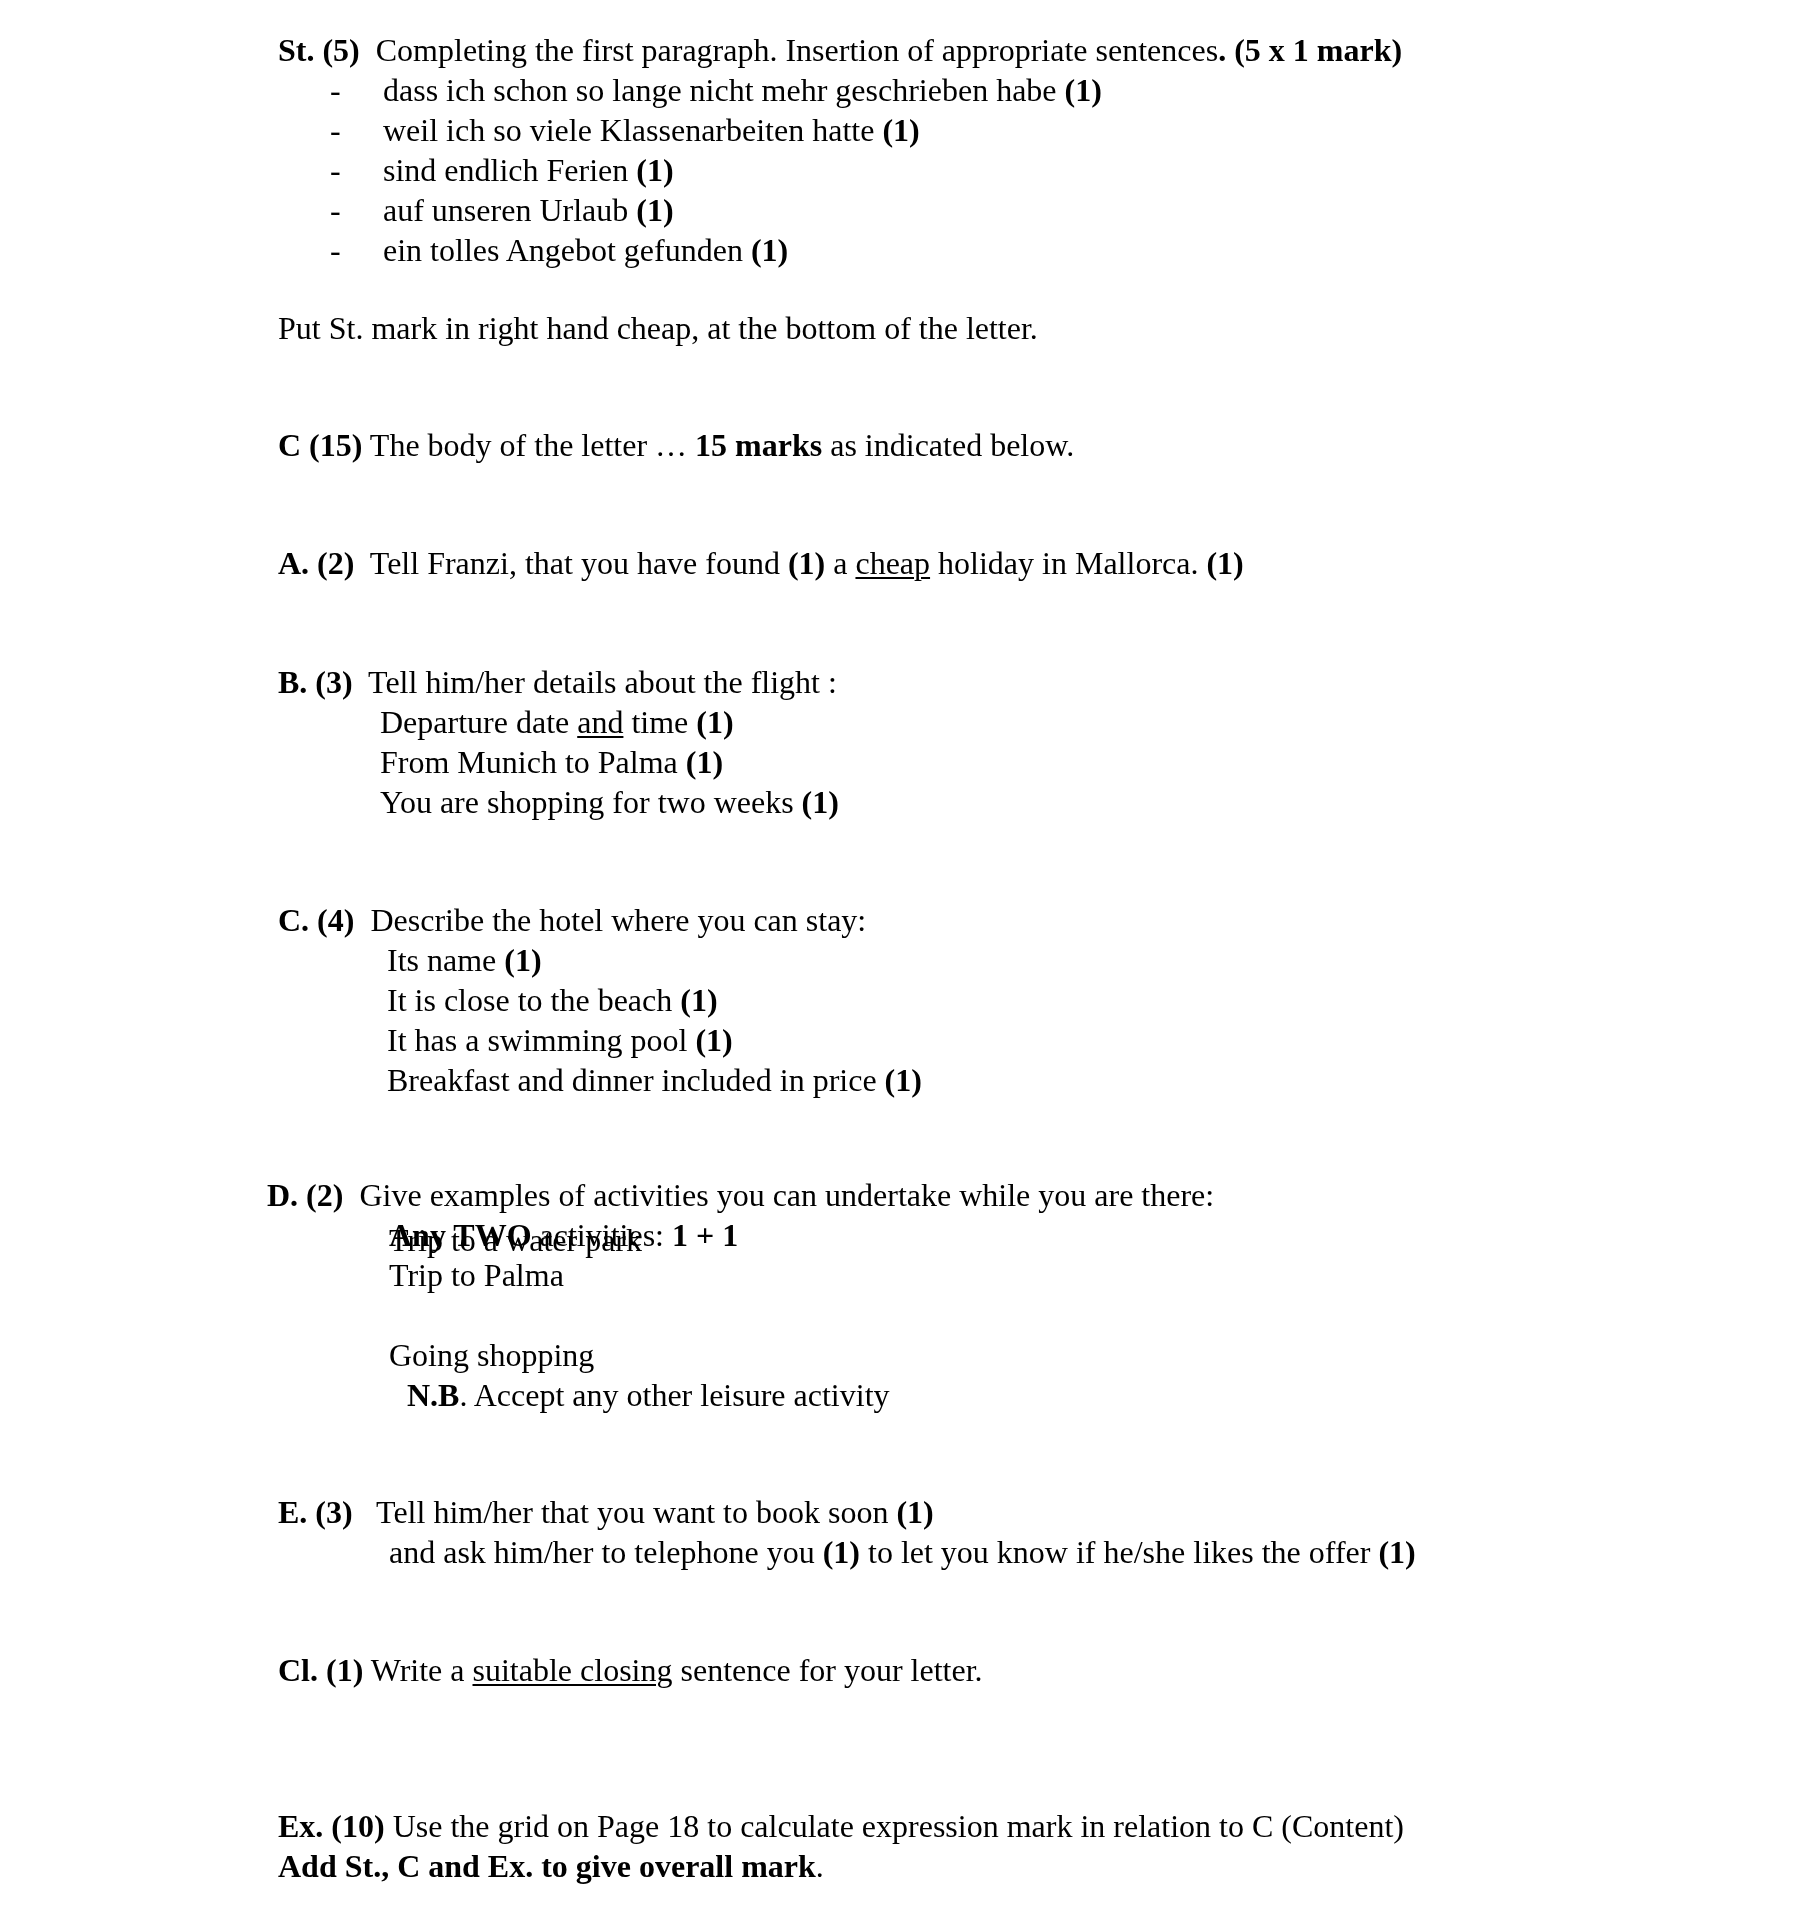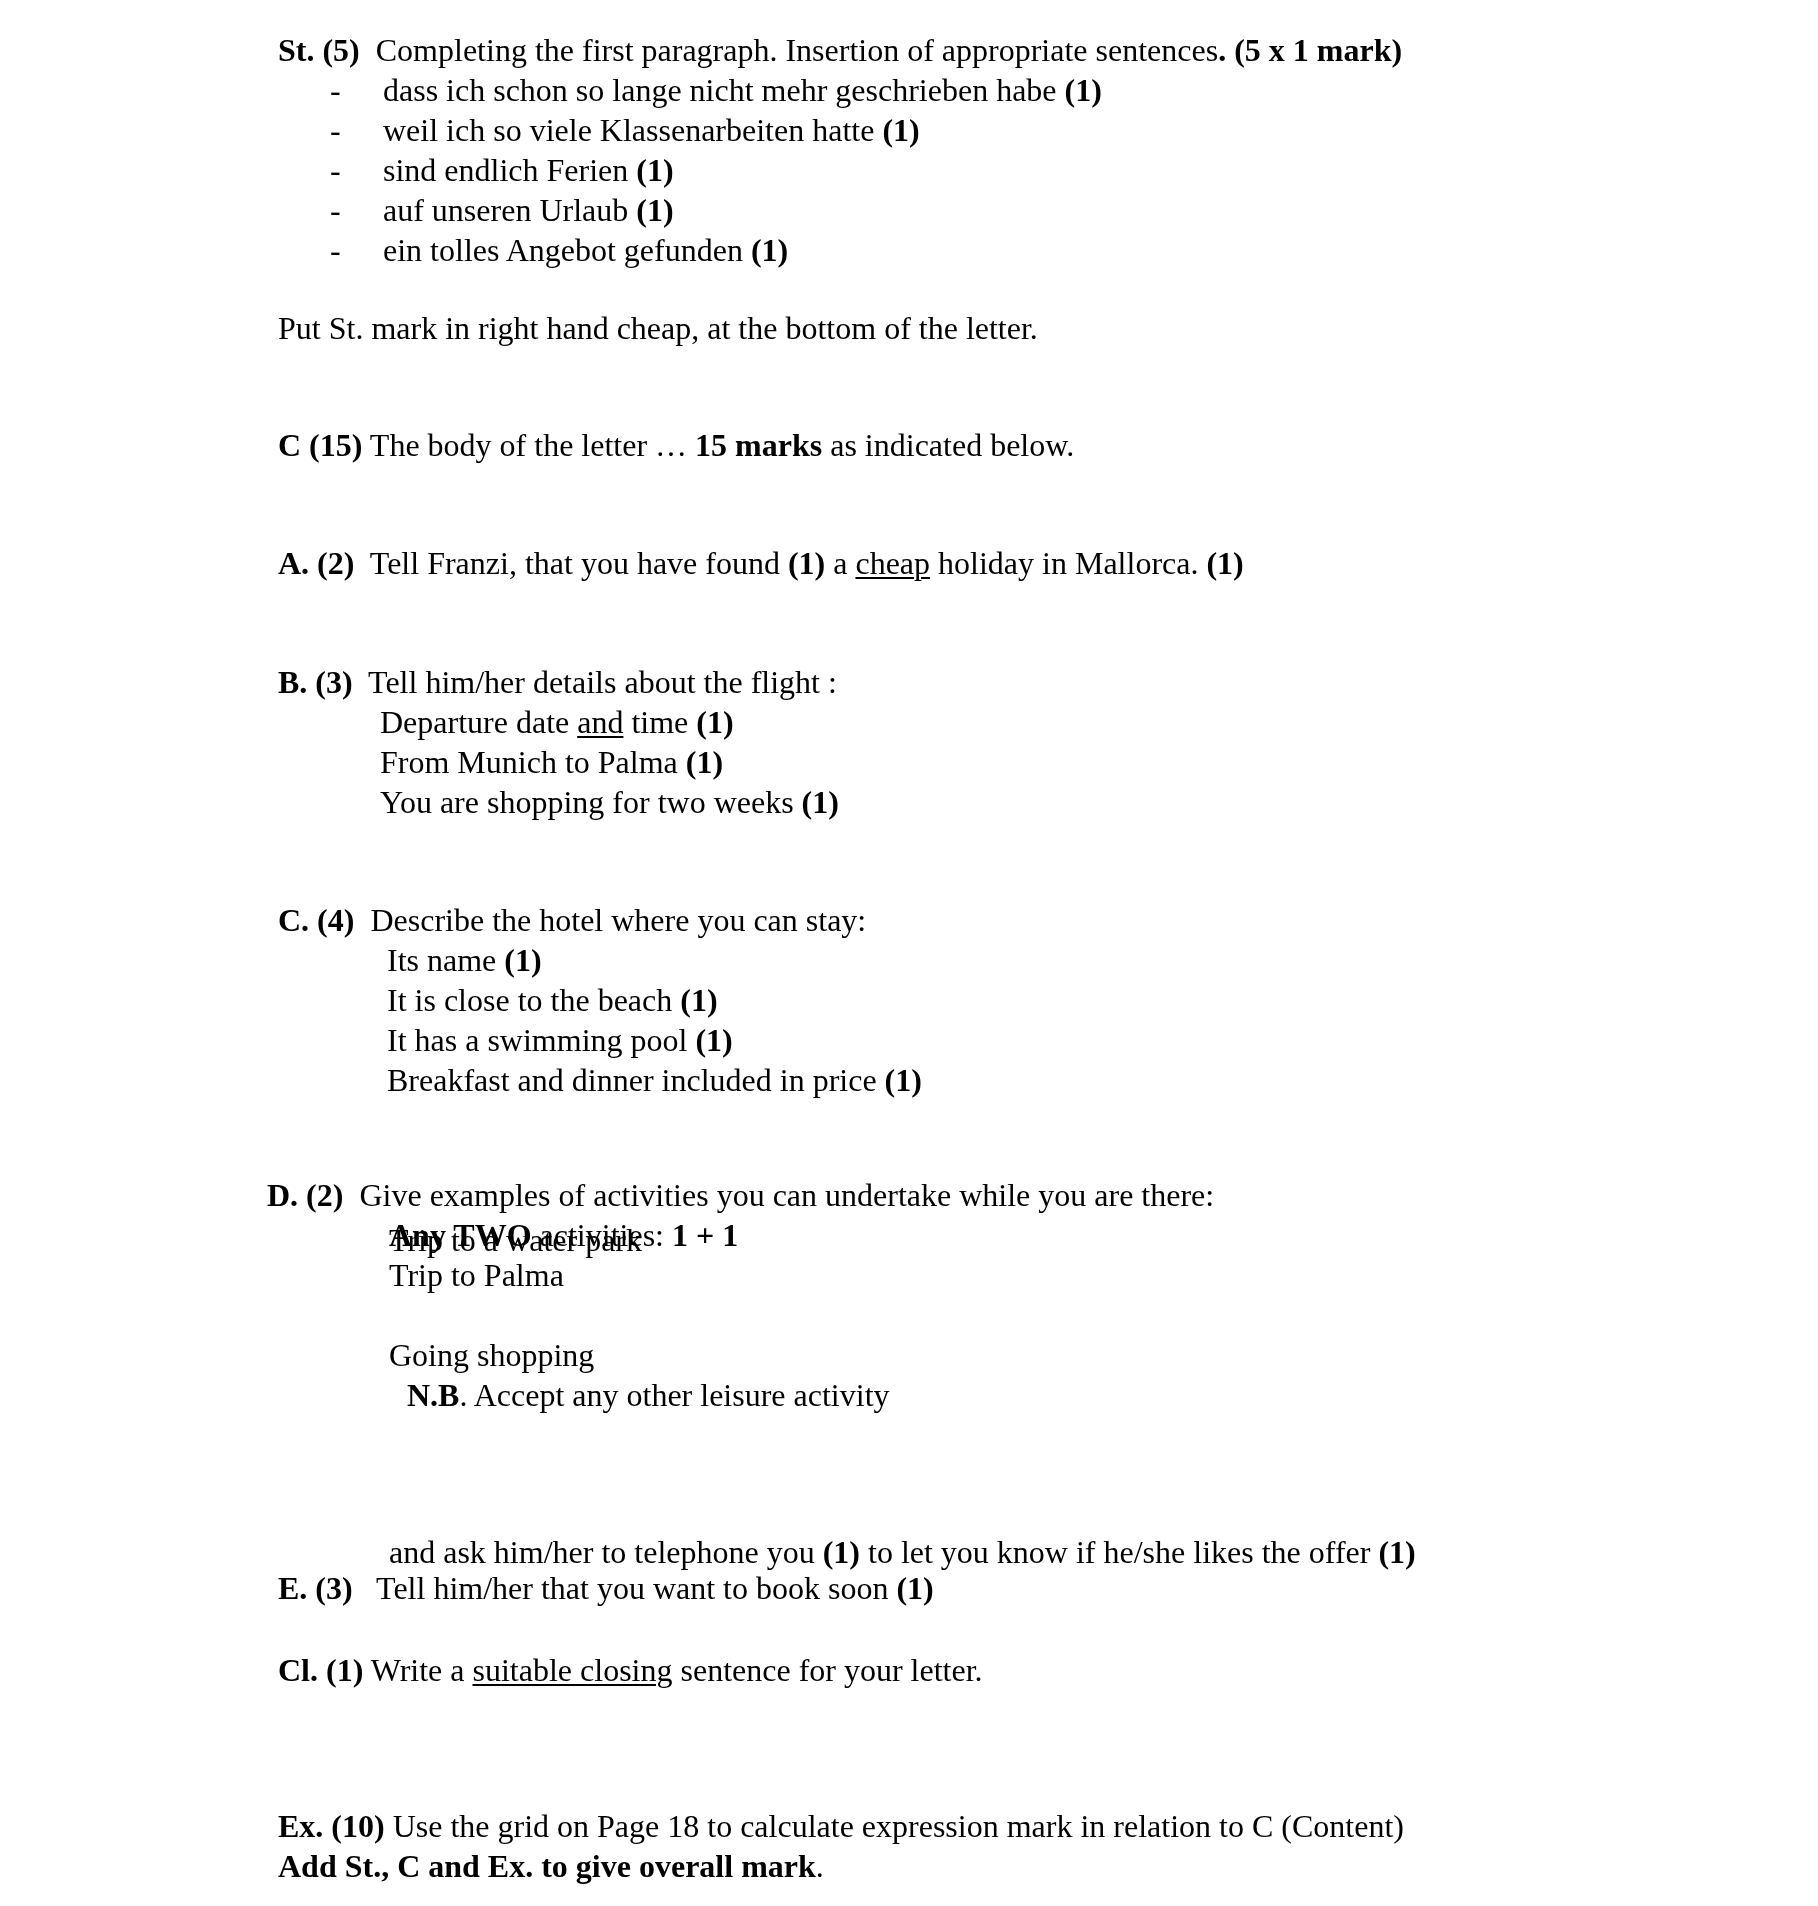--- a/index.html
+++ b/index.html
@@ -90,21 +90,21 @@
     </div>
     <div class="line" style="left:389px; top:1255px;">Trip to Palma</div>
     <div class="line" style="left:389px; top:1220px;">Trip to a water park</div>
     <div class="line" style="left:389px; top:1335px;">Going shopping</div>
     <div class="line" style="left:389px; top:1375px;margin-left:18px;">
       <b>N.B</b><span>. Accept any other leisure activity</span>
     </div>
   </div>
 
   <div>
-    <div class="line" style="left:278px; top:1568px;">
+    <div class="line" style="left:278px; top:1492px;">
       <b>E. (3)</b>&nbsp;&nbsp; <span>Tell him/her that you want to book soon </span><b>(1)</b>
     </div>
     <div class="line" style="left:389px; top:1532px;">
       <span>and ask him/her to telephone you </span><b>(1)</b><span> to let you know if he/she likes the offer </span><b>(1)</b>
     </div>
   </div>
 
   <div class="line" style="left:278px; top:1650px;">
     <b>Cl. (1)</b><span> Write a </span><u>suitable closing</u><span> sentence for your letter.</span>
   </div>

